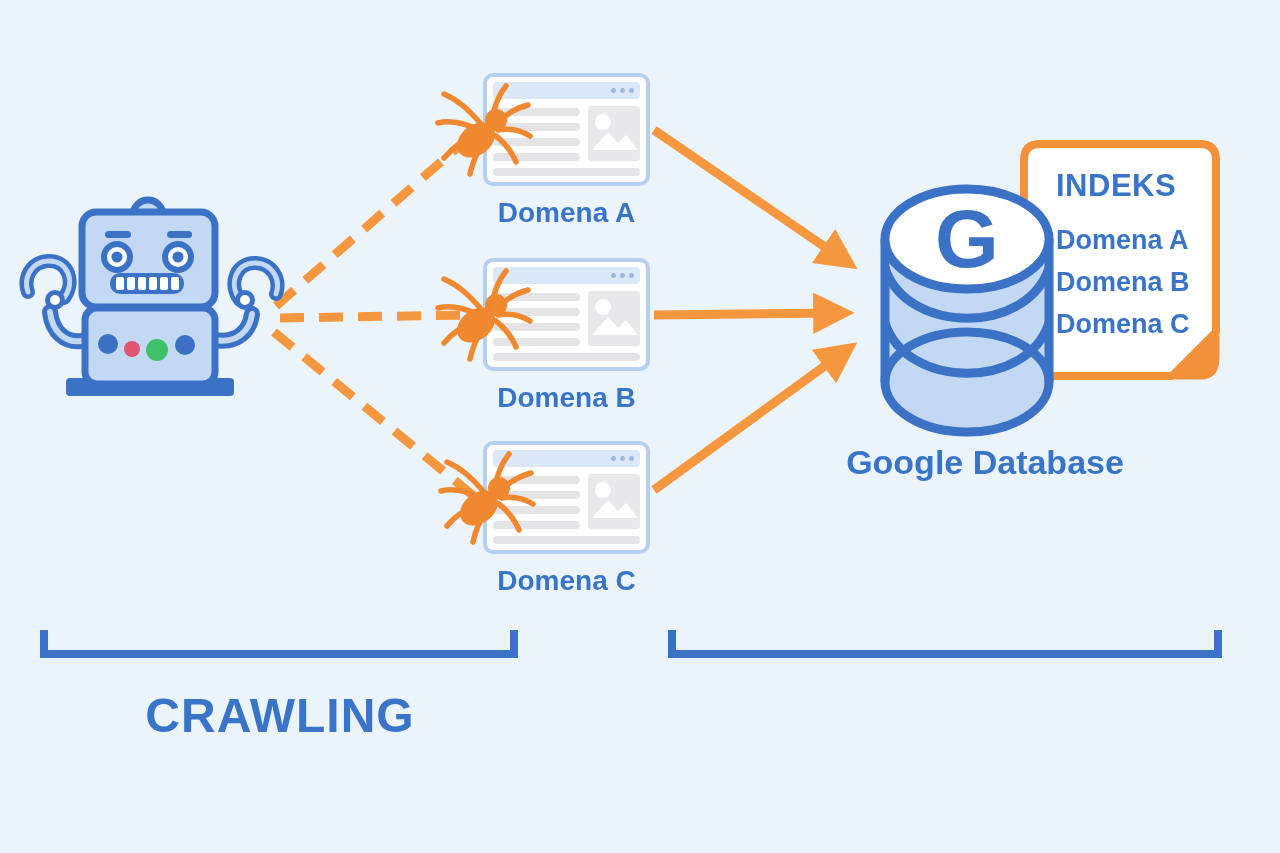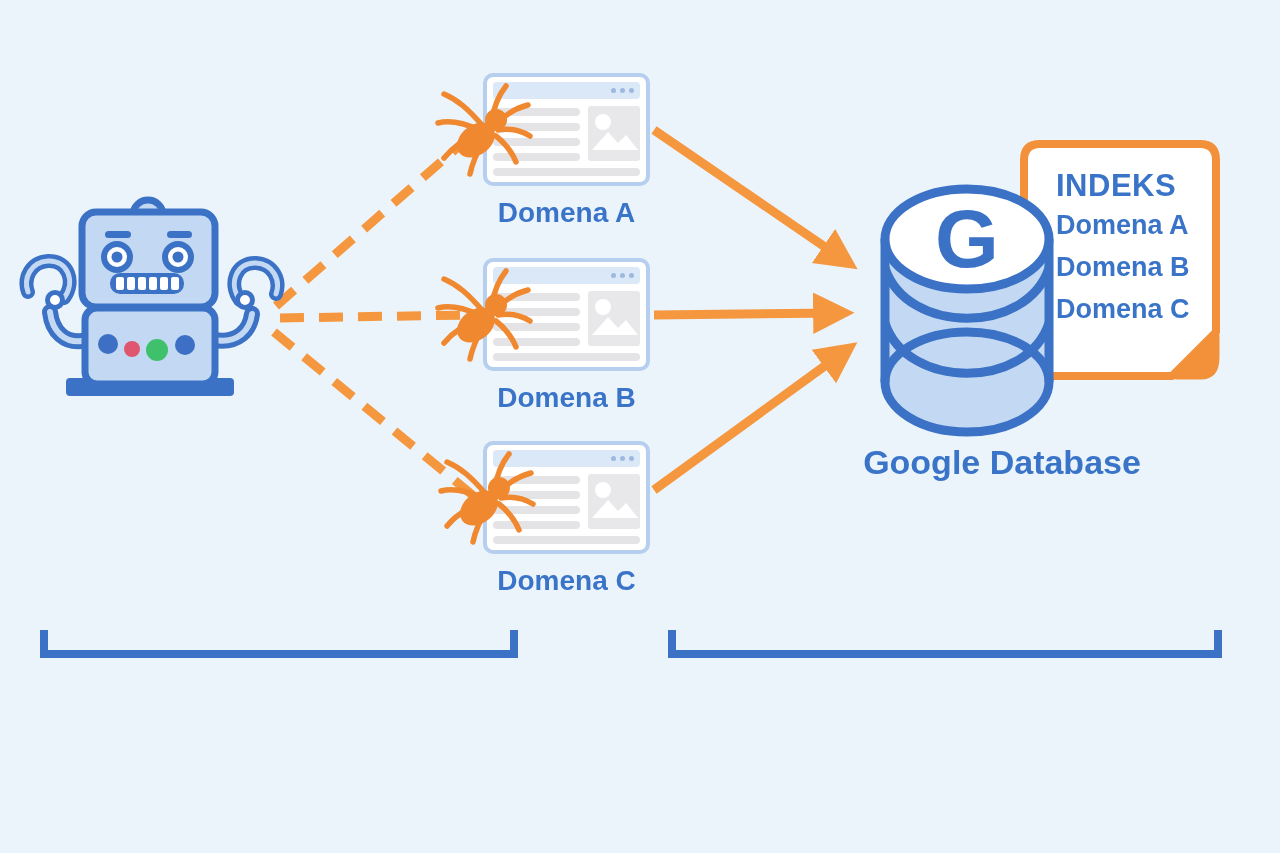--- a/index.html
+++ b/index.html
@@ -32,21 +32,21 @@
   .win-content{display:flex;gap:8px;margin-top:7px;}
   .win-lines{flex:1;display:flex;flex-direction:column;gap:7px;padding-top:2px;}
   .win-line{height:8px;background:var(--gray-line);border-radius:4px;}
   .win-fullline{height:8px;background:var(--gray-line);border-radius:4px;margin-top:7px;}
 
   .domain-label{width:167px;text-align:center;font-size:28px;font-weight:700;color:var(--text-blue);}
 
   .db-label{width:320px;text-align:center;font-size:34px;font-weight:700;color:var(--text-blue);}
 
   .card-text{width:200px;padding:28px 0 0 36px;}
-  .card-title{font-size:31px;font-weight:700;color:var(--text-blue);letter-spacing:.5px;}
+  .card-title{font-size:31px;font-weight:700;color:var(--text-blue);margin-bottom:15px;letter-spacing:.5px;}
   .card-entry{font-size:27px;font-weight:700;color:var(--text-blue);line-height:42px;white-space:nowrap;}
 
   .bracket{height:28px;border-left:8px solid var(--blue);border-right:8px solid var(--blue);
            border-bottom:8px solid var(--blue);}
   .section-label{text-align:center;font-size:48px;font-weight:700;color:var(--text-blue);letter-spacing:1px;}
 </style>
 </head>
 <body>
 
 <div class="canvas">
@@ -237,18 +237,19 @@
 
   <svg class="abs" style="left:872px;top:182px;" width="190" height="260" viewBox="0 0 190 260">
     <rect x="13" y="57" width="164" height="143" fill="#c3d9f3"></rect>
     <ellipse cx="95" cy="200" rx="82" ry="50" fill="#c3d9f3" stroke="#3b72c6" stroke-width="9"></ellipse>
     <path d="M13 86 C 35 153 155 153 177 86" fill="none" stroke="#3b72c6" stroke-width="9"></path>
     <path d="M13 141 C 35 208 155 208 177 141" fill="none" stroke="#3b72c6" stroke-width="9"></path>
     <path d="M13 57 V200 M177 57 V200" fill="none" stroke="#3b72c6" stroke-width="9"></path>
     <ellipse cx="95" cy="57" rx="82" ry="50" fill="#ffffff" stroke="#3b72c6" stroke-width="9"></ellipse>
     <text x="95" y="85" text-anchor="middle" font-family="Liberation Sans, DejaVu Sans, sans-serif" font-size="82" font-weight="bold" fill="#3b72c6">G</text>
   </svg>
-  <div class="abs db-label" style="left:842px;top:443px;text-align:center;">Google Database</div>
+  <div class="abs db-label" style="left:825px;top:443px;text-align:center;">Google Database</div>
 
   <div class="abs bracket" style="left:40px;top:630px;width:478px;"></div>
   <div class="abs bracket" style="left:668px;top:630px;width:554px;"></div>
+  <div class="abs section-label" style="left:90px;top:688px;width:380px;">CRAWLING</div>
 
 </div>
 
 </body></html>

